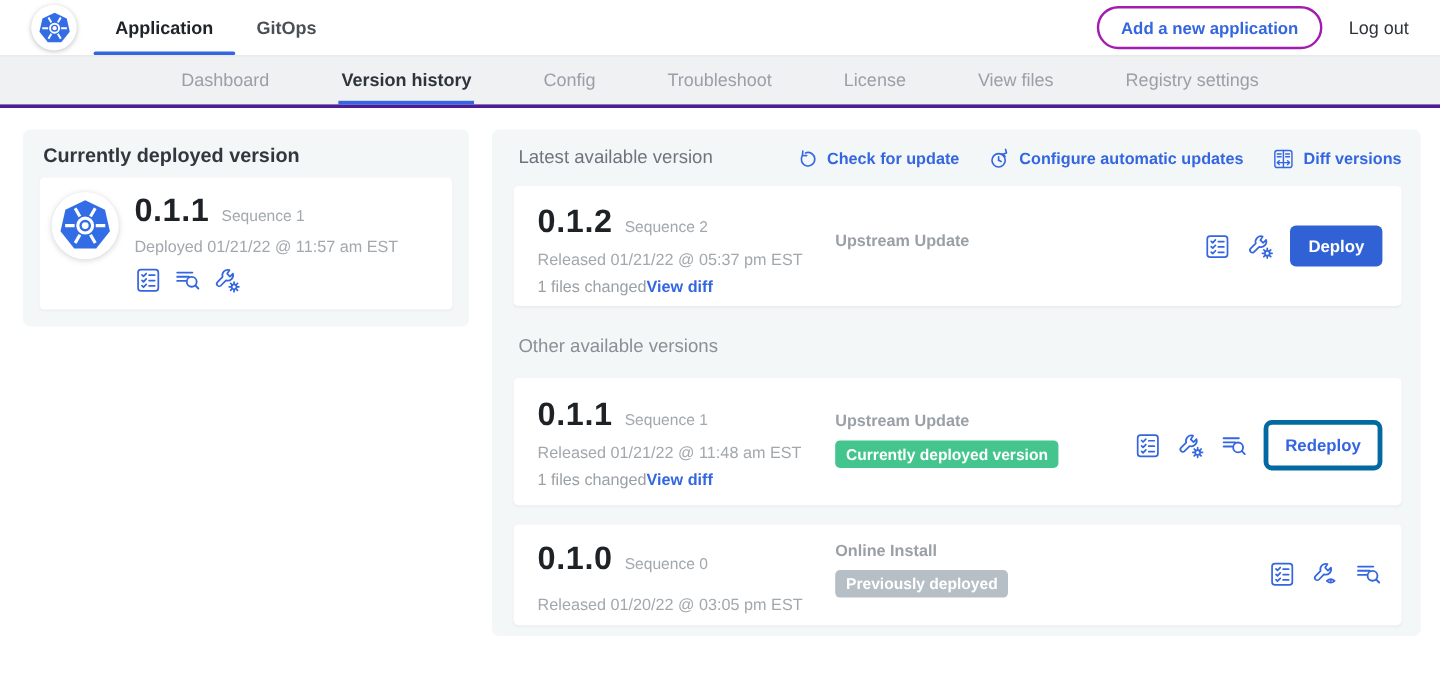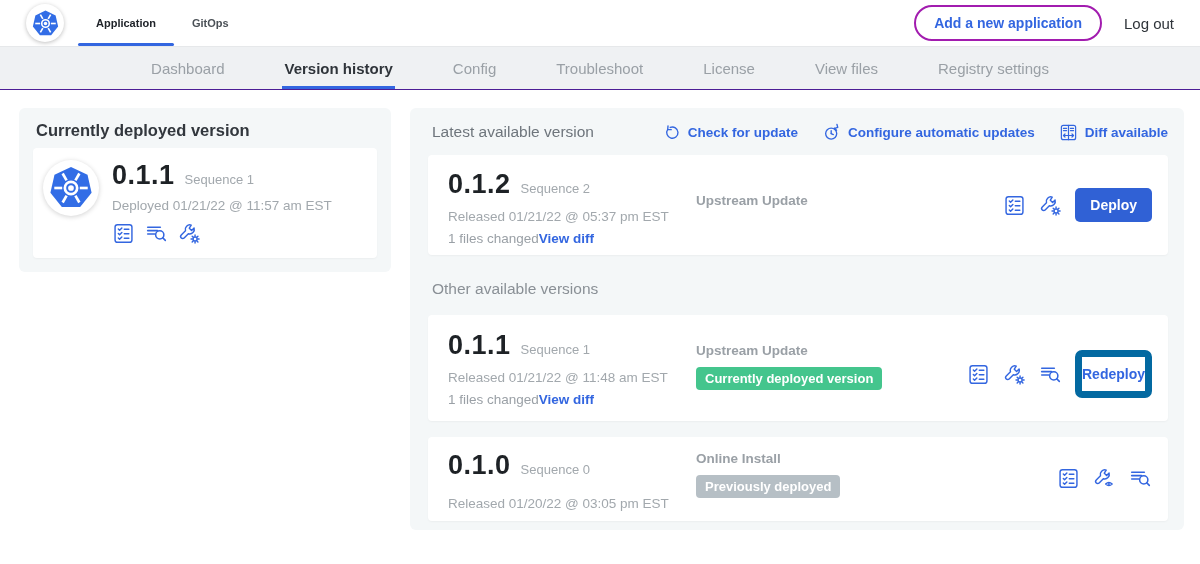--- a/index.html
+++ b/index.html
@@ -6,31 +6,31 @@
   html,body { width:1200px; height:564px; }
   body { font-family:"Liberation Sans", sans-serif; background:#ffffff; position:relative; overflow:hidden; }
   .screen { position:absolute; inset:0; width:1200px; height:564px; background:#fff; }
 
   
   .topbar { position:absolute; left:0; top:0; width:1200px; height:46px; background:#fff; }
   .brand-circle { position:absolute; left:26px; top:4px; width:38px; height:38px; border-radius:50%;
     background:#fff; box-shadow:0 1px 4px rgba(0,0,0,.25); display:flex; align-items:center; justify-content:center; }
   .top-tabs { position:absolute; left:78px; top:0; height:46px; display:flex; }
   .top-tab { position:relative; height:46px; display:flex; align-items:center; padding:0 18px;
-    font-size:11px; font-weight:bold; color:#4a5056; cursor:pointer; }
+    font-size:15px; font-weight:bold; color:#4a5056; cursor:pointer; }
   .top-tab.active { color:#20242a; }
   .top-tab.active::after { content:""; position:absolute; left:0; right:0; bottom:0; height:3px; background:#3366e0; border-radius:2px; }
   .topbar-right { position:absolute; right:26px; top:0; height:46px; display:flex; align-items:center; gap:22px; }
   .add-app-btn { border:2px solid #a21caf; background:#fff; color:#3366e0; font-weight:bold; font-size:14px;
     padding:8px 18px; border-radius:18px; font-family:inherit; cursor:pointer; }
   .logout { font-size:15px; color:#2f343a; cursor:pointer; }
 
   
   .subnav { position:absolute; left:0; top:46px; width:1200px; height:44px; background:#eff1f3;
-    border-top:1px solid #e6e8ea; border-bottom:1px solid #4c1d95; display:flex; justify-content:center; gap:60px; }
+    border-top:1px solid #e6e8ea; border-bottom:3px solid #4c1d95; display:flex; justify-content:center; gap:60px; }
   .sub-tab { position:relative; height:100%; display:flex; align-items:center; font-size:15px; color:#9aa0a6; cursor:pointer; }
   .sub-tab.active { color:#2f343a; font-weight:bold; }
   .sub-tab.active::after { content:""; position:absolute; left:-2px; right:-2px; bottom:0; height:3px; background:#3366e0; }
 
   
   .deployed-card { position:absolute; left:19px; top:108px; width:372px; height:164px; background:#f4f7f8; border-radius:6px; }
   .deployed-title { position:absolute; left:17px; top:13px; font-size:16.5px; font-weight:bold; color:#32373d; }
   .deployed-inner { position:absolute; left:14px; top:40px; width:344px; height:110px; background:#fff; border-radius:4px;
     box-shadow:0 1px 2px rgba(0,0,0,.04); }
   .k8s-badge { position:absolute; left:10px; top:12px; width:56px; height:56px; border-radius:50%;
@@ -62,22 +62,22 @@
   .view-diff { color:#3366e0; font-weight:bold; cursor:pointer; }
   .v-mid { position:absolute; left:268px; top:0; }
   .v-source { font-size:13.5px; font-weight:bold; color:#9aa0a6; }
   .badge { display:inline-block; margin-top:9px; padding:4px 9px; border-radius:4px; color:#fff; font-size:13px; font-weight:bold; }
   .badge-green { background:#44c58d; }
   .badge-gray  { background:#b6bfc5; }
   .v-right { position:absolute; right:16px; display:flex; align-items:center; gap:13px; }
 
   .btn-primary { background:#3061d5; color:#fff; border:none; border-radius:5px; font-family:inherit;
     font-size:14px; font-weight:bold; padding:9px 15px; cursor:pointer; }
-  .btn-outline { background:#fff; color:#3366e0; border:7px solid #0369a1; border-radius:7px; font-family:inherit;
-    font-size:14px; font-weight:bold; padding:9px 0; cursor:pointer; }
+  .btn-outline { background:#fff; color:#3366e0; border:4px solid #0369a1; border-radius:7px; font-family:inherit;
+    font-size:14px; font-weight:bold; padding:9px 14px; cursor:pointer; }
 
   .icon-btn { width:23px; height:23px; display:inline-flex; cursor:pointer; }
   .icon-btn svg, .link-ic svg { width:100%; height:100%; }
   .link-ic { width:19px; height:19px; display:inline-flex; }
   .defs-holder { position:absolute; width:0; height:0; overflow:hidden; }
 </style>
 </head>
 <body>
 
 <svg class="defs-holder" aria-hidden="true">
@@ -259,21 +259,21 @@
               </svg>
             </span>
           <span>Configure automatic updates</span>
         </span>
         <span class="blue-link">
           <span class="link-ic">
               <svg viewBox="0 0 24 24">
                 <use href="#sym-diff"></use>
               </svg>
             </span>
-          <span>Diff available</span>
+          <span>Diff versions</span>
         </span>
       </div>
     </div>
 
     <div class="vrow vrow-1">
       <div class="v-left" style="top:14px;">
         <div class="v-verline">
           <span class="ver-num">0.1.2</span>
           <span class="seq">Sequence 2</span>
         </div>

